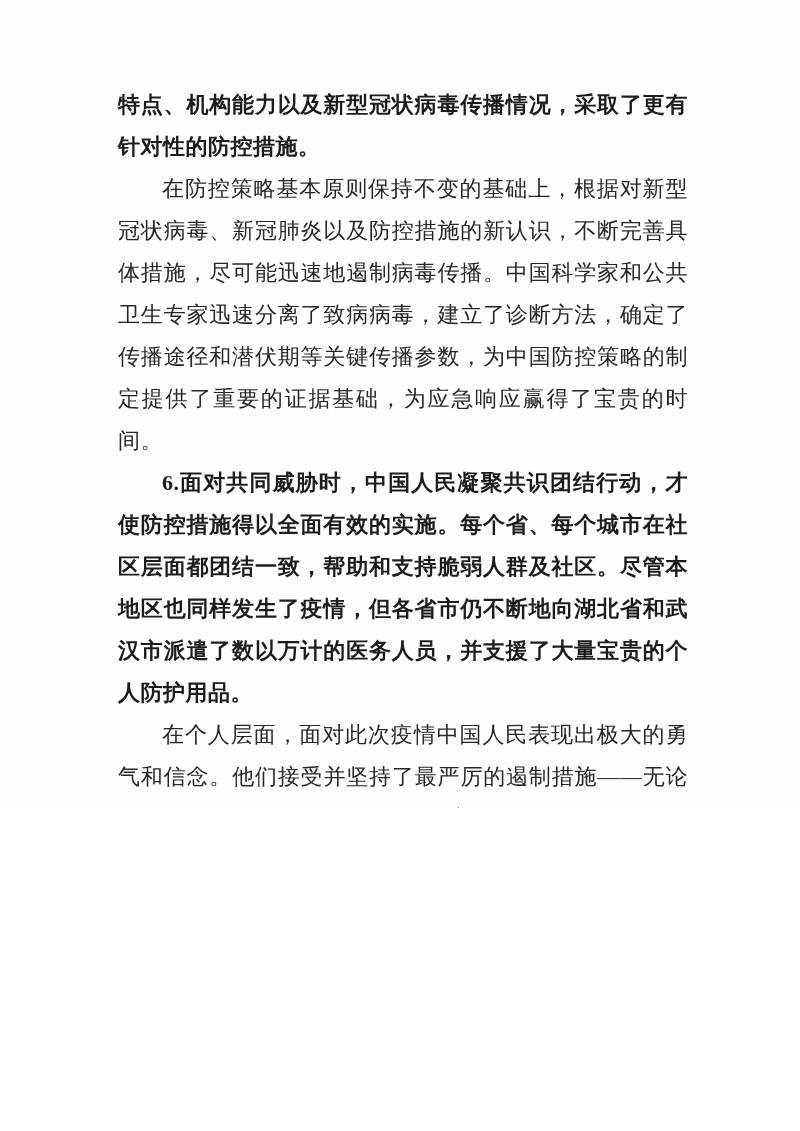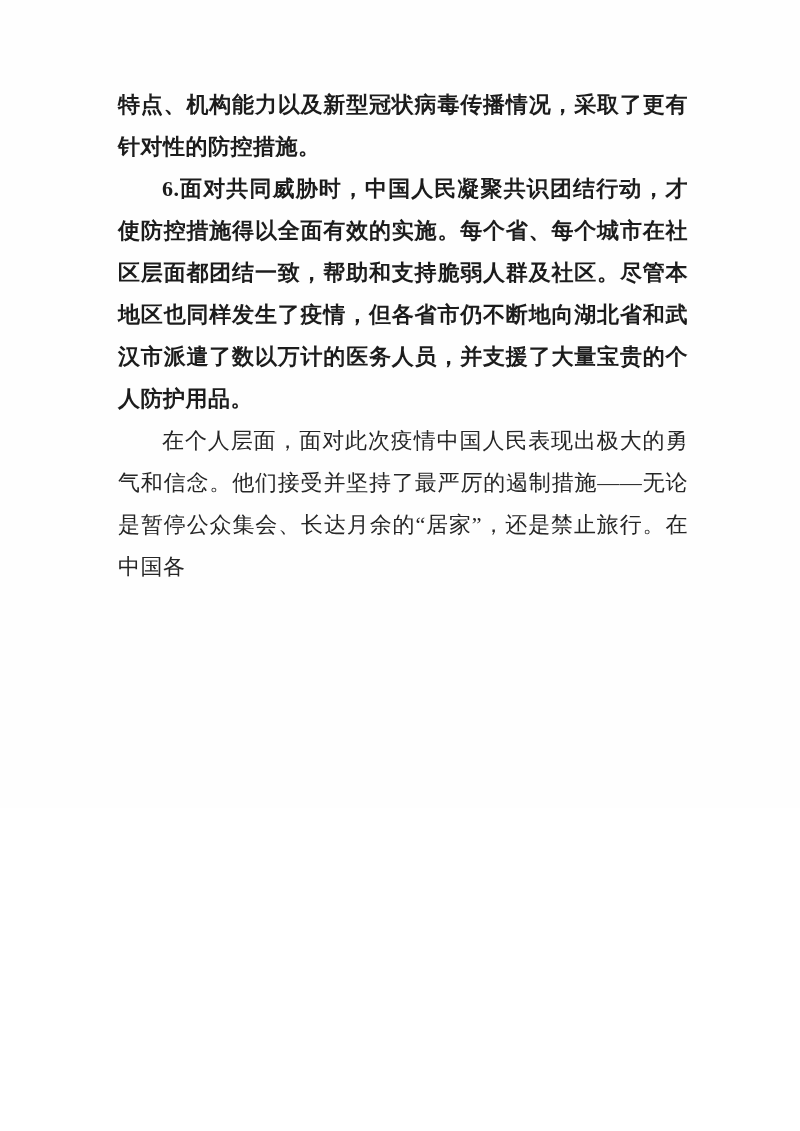--- a/index.html
+++ b/index.html
@@ -52,17 +52,18 @@
     color: #1d4ed8;
     margin-top: 12px;
   }
 </style>
 </head>
 <body>
 
 <div class="page">
   <div class="text-block">
     <p class="para bold no-indent">特点、机构能力以及新型冠状病毒传播情况，采取了更有针对性的防控措施。</p>
+    <p class="para">在防控策略基本原则保持不变的基础上，根据对新型冠状病毒、新冠肺炎以及防控措施的新认识，不断完善具体措施，尽可能迅速地遏制病毒传播。中国科学家和公共卫生专家迅速分离了致病病毒，建立了诊断方法，确定了传播途径和潜伏期等关键传播参数，为中国防控策略的制定提供了重要的证据基础，为应急响应赢得了宝贵的时间。</p>
     <p class="para bold">6.面对共同威胁时，中国人民凝聚共识团结行动，才使防控措施得以全面有效的实施。每个省、每个城市在社区层面都团结一致，帮助和支持脆弱人群及社区。尽管本地区也同样发生了疫情，但各省市仍不断地向湖北省和武汉市派遣了数以万计的医务人员，并支援了大量宝贵的个人防护用品。</p>
     <p class="para">在个人层面，面对此次疫情中国人民表现出极大的勇气和信念。他们接受并坚持了最严厉的遏制措施——无论是暂停公众集会、长达月余的“居家”，还是禁止旅行。在中国各</p>
   </div>
   <div class="page-number">25</div>
 </div>
 
 </body></html>

